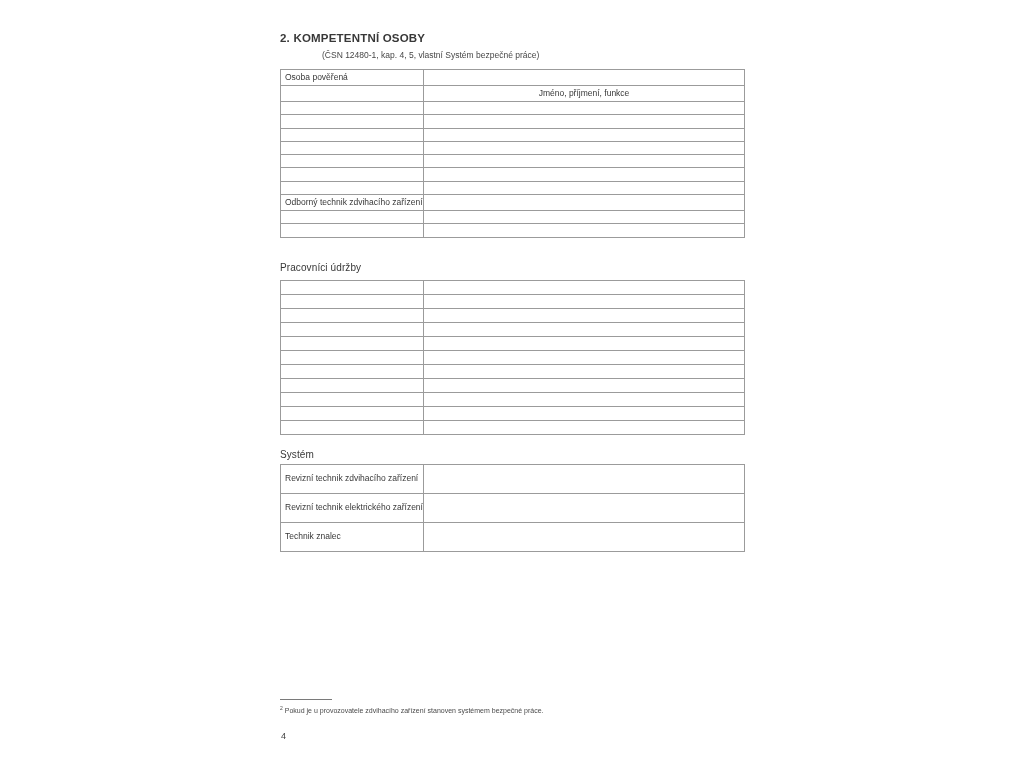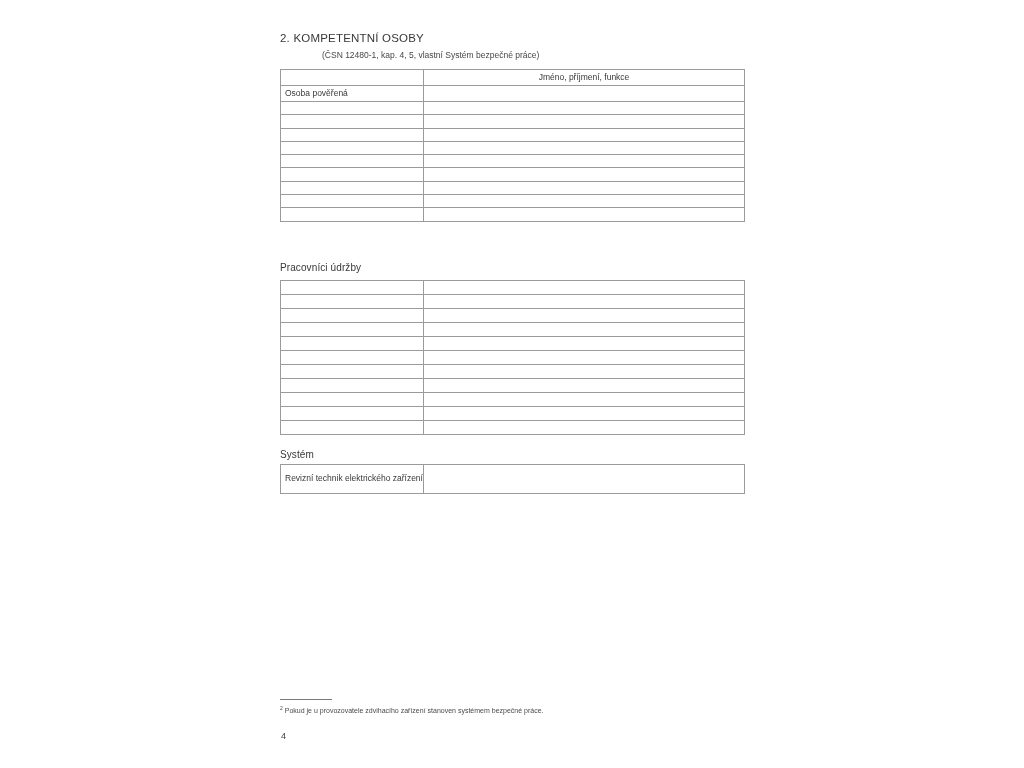--- a/index.html
+++ b/index.html
@@ -11,21 +11,21 @@
   *{margin:0;padding:0;box-sizing:border-box;}
   html,body{background:var(--bg,#fff);}
   body{
     width:1024px;height:768px;position:relative;overflow:hidden;
     font-family:"Liberation Sans", sans-serif;
     color:var(--text,#383838);
     -webkit-font-smoothing:antialiased;
   }
   .abs{position:absolute;}
 
-  .doc-title{left:280px;top:32px;font-size:11.5px;font-weight:normal;letter-spacing:.2px;}
+  .doc-title{left:280px;top:32px;font-size:11.5px;font-weight:bold;letter-spacing:.2px;}
   .doc-subtitle{left:289px;top:50px;font-size:8.5px;color:#474747;padding-left:33px;}
 
   table.t{
     position:absolute;left:280px;width:465px;
     border-collapse:collapse;table-layout:fixed;
     background:var(--bg,#fff);
     border:1.5px solid var(--border-outer,#565656);
   }
   table.t td{
     border:1px solid var(--border-inner,#9b9b9b);
@@ -63,53 +63,57 @@
 <div class="abs doc-title">2. KOMPETENTNÍ OSOBY</div>
 <div class="abs doc-subtitle">(ČSN 12480-1, kap. 4, 5, vlastní Systém bezpečné práce)</div>
 
 <table class="t t1">
   <colgroup>
       <col class="c1">
       <col>
     </colgroup>
   <tbody>
     <tr class="rh">
+      <td class="label">Osoba pověřená</td>
+      <td></td>
+    </tr>
+    <tr class="rh">
       <td class="label"></td>
       <td class="hdr">Jméno, příjmení, funkce</td>
     </tr>
+    <tr class="re">
+      <td class="label"></td>
+      <td></td>
+    </tr>
+    <tr class="re">
+      <td class="label"></td>
+      <td></td>
+    </tr>
+    <tr class="re">
+      <td class="label"></td>
+      <td></td>
+    </tr>
+    <tr class="re">
+      <td class="label"></td>
+      <td></td>
+    </tr>
+    <tr class="re">
+      <td class="label"></td>
+      <td></td>
+    </tr>
+    <tr class="re">
+      <td class="label"></td>
+      <td></td>
+    </tr>
+    <tr class="re">
+      <td class="label"></td>
+      <td></td>
+    </tr>
     <tr class="rh">
-      <td class="label">Osoba pověřená</td>
-      <td></td>
-    </tr>
-    <tr class="re">
-      <td class="label"></td>
-      <td></td>
-    </tr>
-    <tr class="re">
-      <td class="label"></td>
-      <td></td>
-    </tr>
-    <tr class="re">
-      <td class="label"></td>
-      <td></td>
-    </tr>
-    <tr class="re">
-      <td class="label"></td>
-      <td></td>
-    </tr>
-    <tr class="re">
-      <td class="label"></td>
-      <td></td>
-    </tr>
-    <tr class="re">
-      <td class="label"></td>
-      <td></td>
-    </tr>
-    <tr class="re">
-      <td class="label"></td>
+      <td class="label">Odborný technik zdvihacího zařízení</td>
       <td></td>
     </tr>
     <tr class="re">
       <td class="label"></td>
       <td></td>
     </tr>
     <tr class="re">
       <td class="label"></td>
       <td></td>
     </tr>
@@ -173,21 +177,29 @@
 
 <div class="abs sec-heading h3">Systém</div>
 
 <table class="t t3">
   <colgroup>
       <col class="c1">
       <col>
     </colgroup>
   <tbody>
     <tr>
+      <td class="label">Revizní technik zdvihacího zařízení</td>
+      <td></td>
+    </tr>
+    <tr>
       <td class="label">Revizní technik elektrického zařízení jeřábu</td>
+      <td></td>
+    </tr>
+    <tr>
+      <td class="label">Technik znalec</td>
       <td></td>
     </tr>
   </tbody>
 </table>
 
 <div class="abs footnote-rule"></div>
 <div class="abs footnote"><sup>2</sup> <span>Pokud je u provozovatele zdvihacího zařízení stanoven systémem bezpečné práce.</span></div>
 
 <div class="abs page-number">4</div>
 

